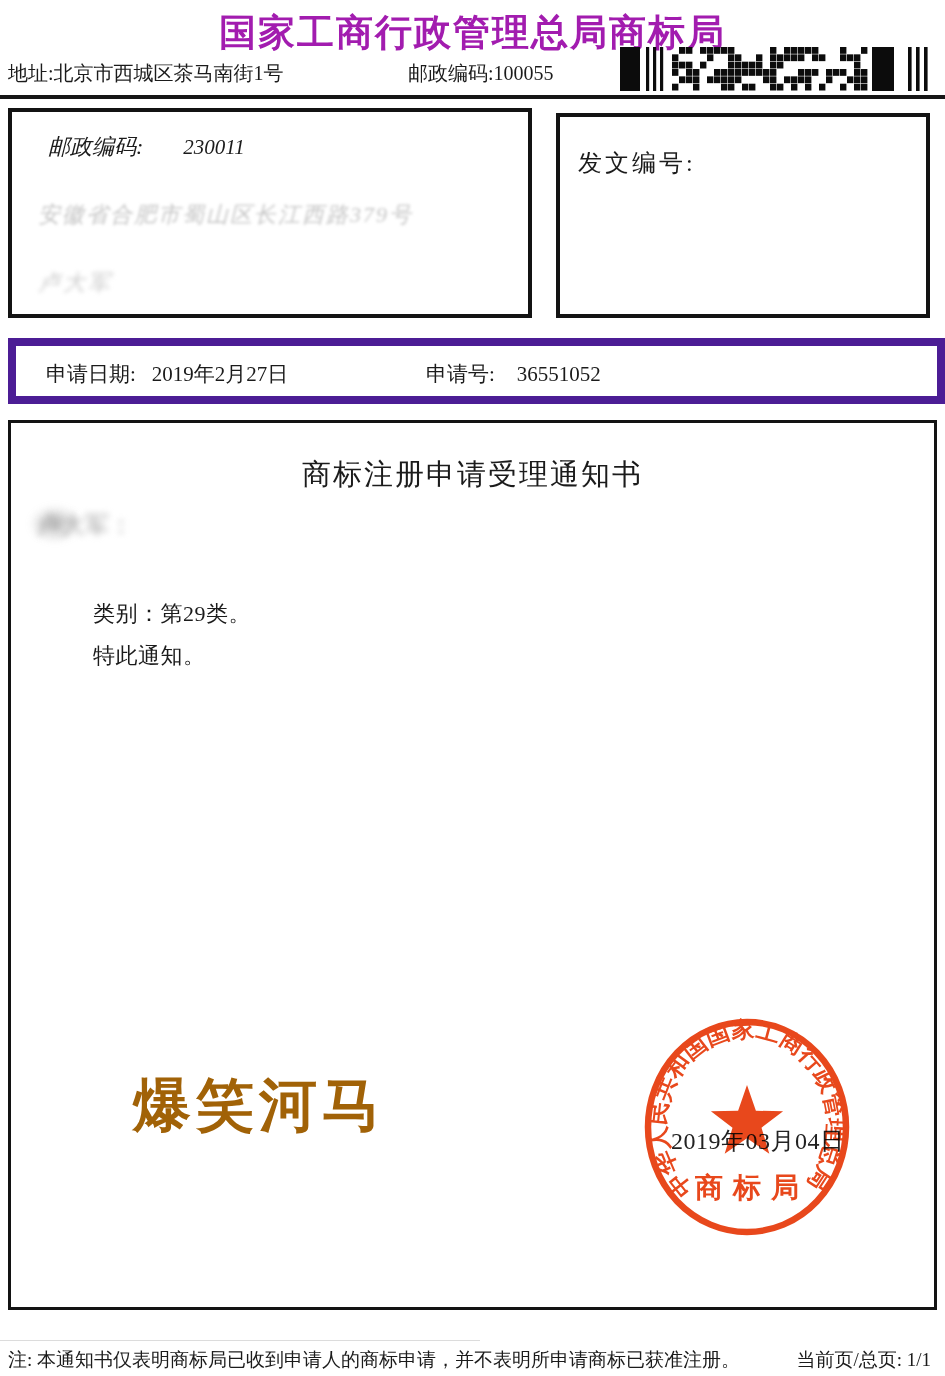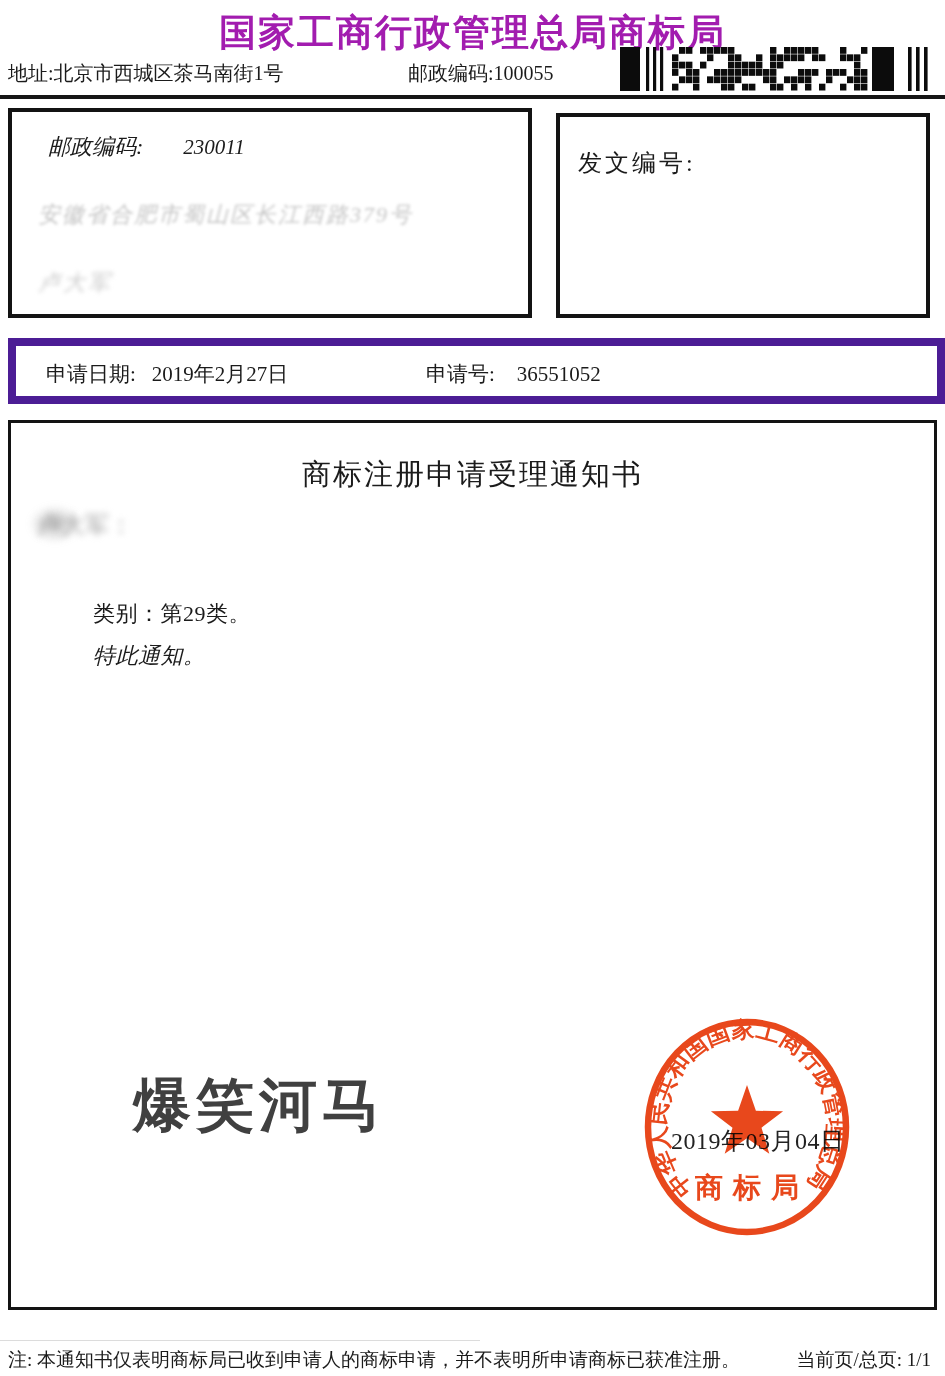--- a/index.html
+++ b/index.html
@@ -39,26 +39,26 @@
   .app-num{top:14px; left:410px; font-size:21px;font-family:Liberation Serif, serif;}
   .app-num .val{margin-left:22px;}
 
   
   .notice-box{top:420px; left:8px; width:923px; height:884px; border:3px solid #131313;}
   .notice-title{top:32px; left:0; width:100%; text-align:center; font-size:29px; letter-spacing:2px;}
   .addressee{top:86px; left:26px; font-size:24px; color:#a7a7a7; filter:blur(3px);}
   .addressee-blob{top:82px; left:18px; width:52px; height:38px;
     background:radial-gradient(closest-side, rgba(125,125,125,.5), rgba(170,170,170,0)); filter:blur(3px);}
   .para{left:82px; font-size:22px; letter-spacing:0.5px; white-space:nowrap;}
-  .p1{top:134px;} .p2{top:176px;} .p3{top:218px;font-style:italic;}
+  .p1{top:134px;} .p2{top:176px;} .p3{top:218px;}
 
   .trademark{
     top:644px; left:122px;
     font-family:"DejaVu Sans","Liberation Sans",sans-serif;
-    font-weight:bold; font-size:58px; letter-spacing:5px; color:#404040;
+    font-weight:bold; font-size:58px; letter-spacing:5px; color:#a16207;
   }
 
   .seal{top:594px; left:630px; width:212px; height:220px; mix-blend-mode:multiply; z-index:3;}
   .seal-date{top:702px; left:660px; font-size:24px; color:#222; z-index:2; letter-spacing:0.5px;}
 
   
   .agency{top:1312px; left:8px; font-size:20px;}
   .agency-rule{top:1340px; left:0; width:480px; height:0; border-top:1px solid #dcdcdc;}
   .foot-note{top:1347px; left:8px; font-size:19px;}
   .foot-page{top:1347px; right:14px; font-size:19px;}

